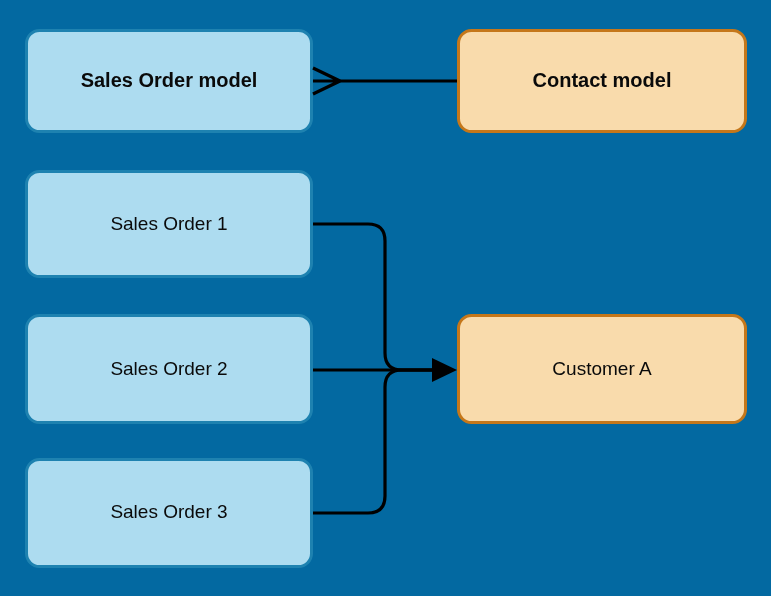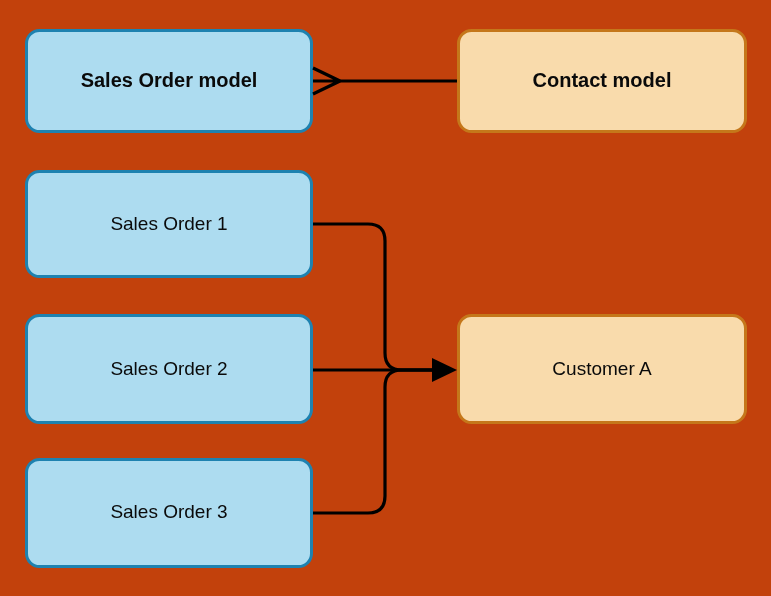--- a/index.html
+++ b/index.html
@@ -10,21 +10,21 @@
   body {
     width: 771px;
     height: 596px;
     font-family: "Liberation Sans", sans-serif;
     overflow: hidden;
   }
   #diagram-canvas {
     position: relative;
     width: 771px;
     height: 596px;
-    background: #c2410c;
+    background: #0369a1;
   }
   #diagram-canvas svg {
     display: block;
   }
   .node-label {
     font-family: "Liberation Sans", sans-serif;
     font-size: 19px;
     fill: #0a0a0a;
     text-anchor: middle;
     dominant-baseline: middle;

